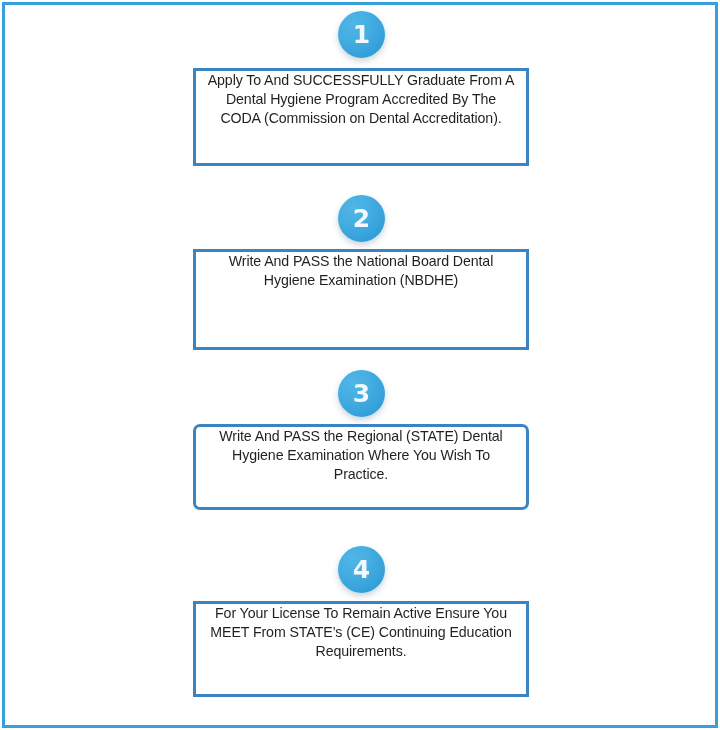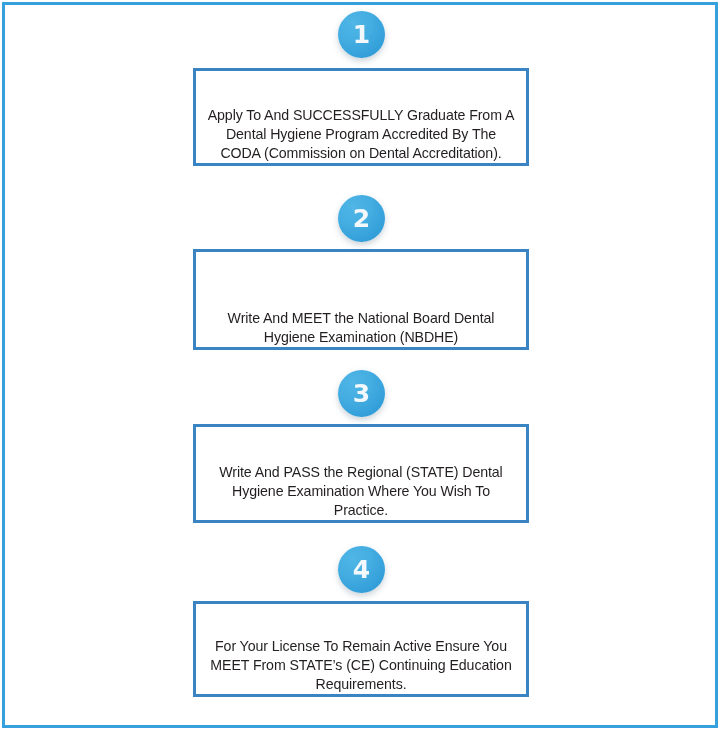--- a/index.html
+++ b/index.html
@@ -74,21 +74,21 @@
   }
 
   .step-box {
     position: absolute;
     left: 193px;
     width: 336px;
     box-sizing: border-box;
     border: 3px solid #3a84c3;
     background: #ffffff;
     display: flex;
-    align-items: flex-end;
+    align-items: flex-start;
     justify-content: center;
     z-index: 1;
   }
 
   .step-text {
     color: #231f20;
     font-family: "Liberation Sans", sans-serif;
     font-size: 14.2px;
     line-height: 19px;
     text-align: center;
@@ -97,21 +97,21 @@
   }
 
   
   #step-1 .step-badge { top: 11px; }
   #step-1 .step-box   { top: 68px;  height: 98px; }
 
   #step-2 .step-badge { top: 195px; }
   #step-2 .step-box   { top: 249px; height: 101px; }
 
   #step-3 .step-badge { top: 370px; }
-  #step-3 .step-box   { top: 424px; height: 99px; }
+  #step-3 .step-box   { top: 424px; height: 86px; border-radius: 7px; }
 
   #step-4 .step-badge { top: 546px; }
   #step-4 .step-box   { top: 601px; height: 96px; }
 </style>
 </head>
 <body>
 
 <div id="infographic">
 
   <div id="page-frame"></div>
@@ -125,21 +125,21 @@
       <div class="step-box">
         <div class="step-text">Apply To And SUCCESSFULLY Graduate From A Dental Hygiene Program Accredited By The CODA (Commission on Dental Accreditation).</div>
       </div>
     </div>
 
     <div class="step" id="step-2">
       <div class="step-badge">
         <span class="step-badge-number">2</span>
       </div>
       <div class="step-box">
-        <div class="step-text">Write And MEET the National Board Dental Hygiene Examination (NBDHE)</div>
+        <div class="step-text">Write And PASS the National Board Dental Hygiene Examination (NBDHE)</div>
       </div>
     </div>
 
     <div class="step" id="step-3">
       <div class="step-badge">
         <span class="step-badge-number">3</span>
       </div>
       <div class="step-box">
         <div class="step-text">Write And PASS the Regional (STATE) Dental Hygiene Examination Where You Wish To Practice.</div>
       </div>

